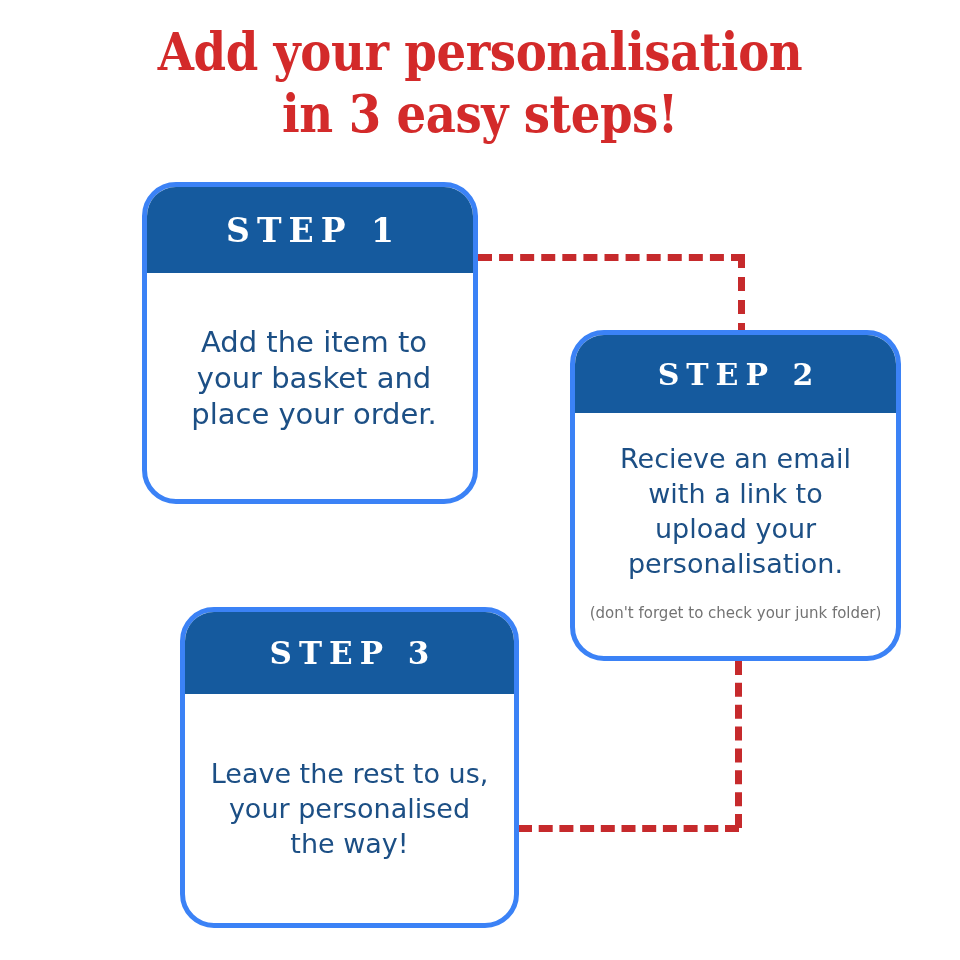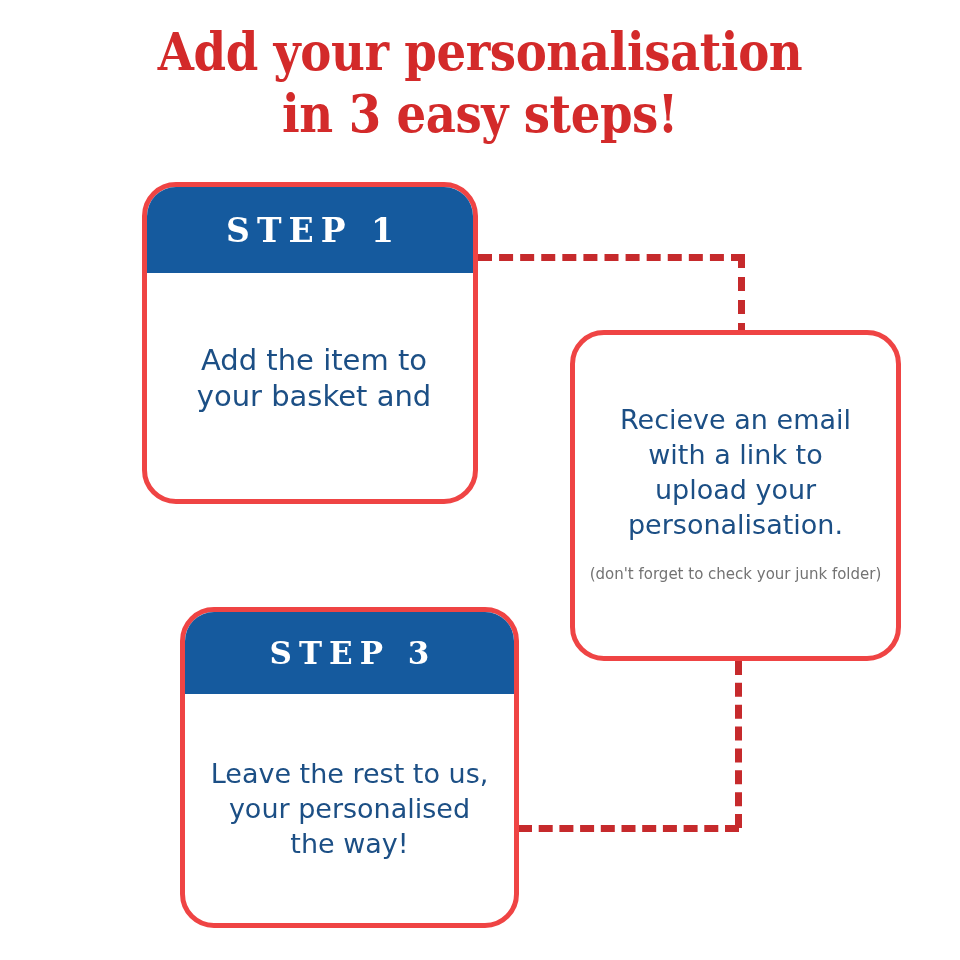--- a/index.html
+++ b/index.html
@@ -51,21 +51,21 @@
   .conn-corner {
     position: absolute;
     border-top: 7px dashed #C62A2C;
     border-right: 7px dashed #C62A2C;
   }
 
   
   .card {
     position: absolute;
     box-sizing: border-box;
-    border: 5px solid #ef4444;
+    border: 5px solid #3b82f6;
     border-radius: 34px;
     background: #ffffff;
     overflow: hidden;
     display: flex;
     flex-direction: column;
   }
   .card-header {
     background: #155A9E;
     color: #ffffff;
     font-family: "DejaVu Serif", serif;
@@ -134,25 +134,27 @@
 
   <div class="conn conn-v" style="left:735px; top:661px; width:0px; height:167px;"></div>
   <div class="conn conn-h" style="left:518px; top:825px; width:221px; height:0px;"></div>
 
   <div class="card" id="card-step-1">
     <div class="card-header">STEP 1</div>
     <div class="card-body">
       <div class="main-text">
         <div>Add the item to</div>
         <div>your basket and</div>
+        <div>place your order.</div>
       </div>
     </div>
   </div>
 
   <div class="card" id="card-step-2">
+    <div class="card-header">STEP 2</div>
     <div class="card-body">
       <div class="main-text">
         <div>Recieve an email</div>
         <div>with a link to</div>
         <div>upload your</div>
         <div>personalisation.</div>
       </div>
       <div class="note-text">(don't forget to check your junk folder)</div>
     </div>
   </div>

